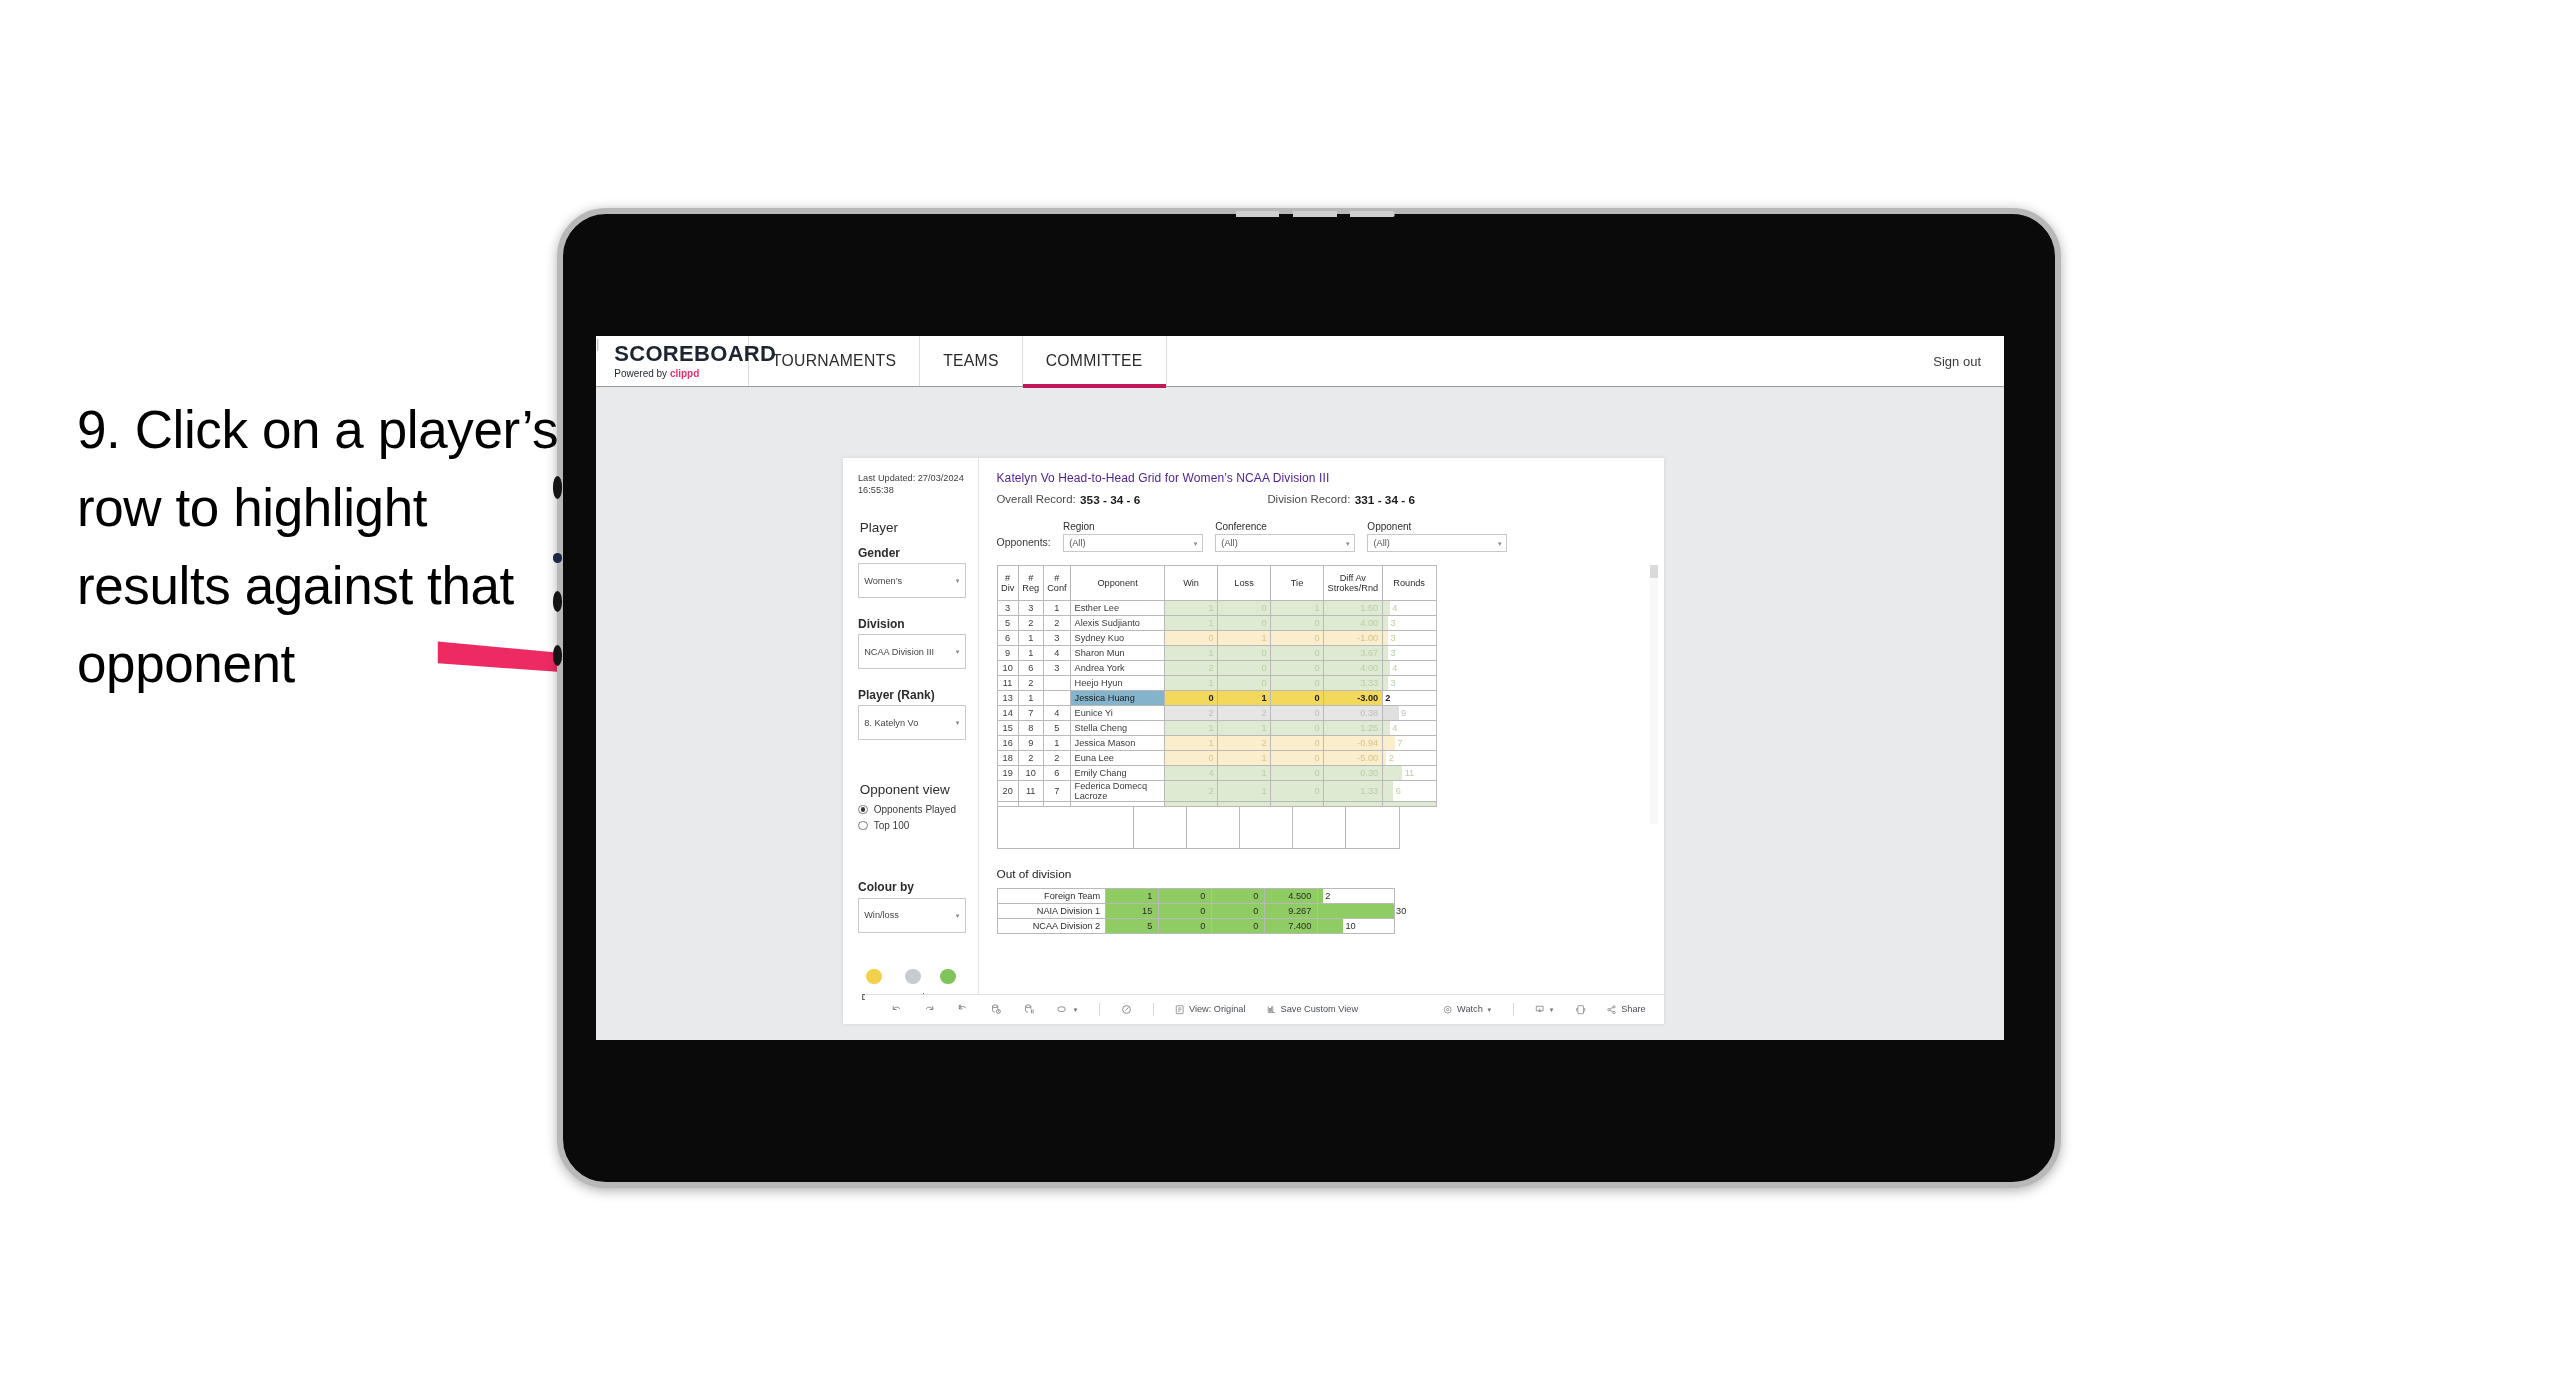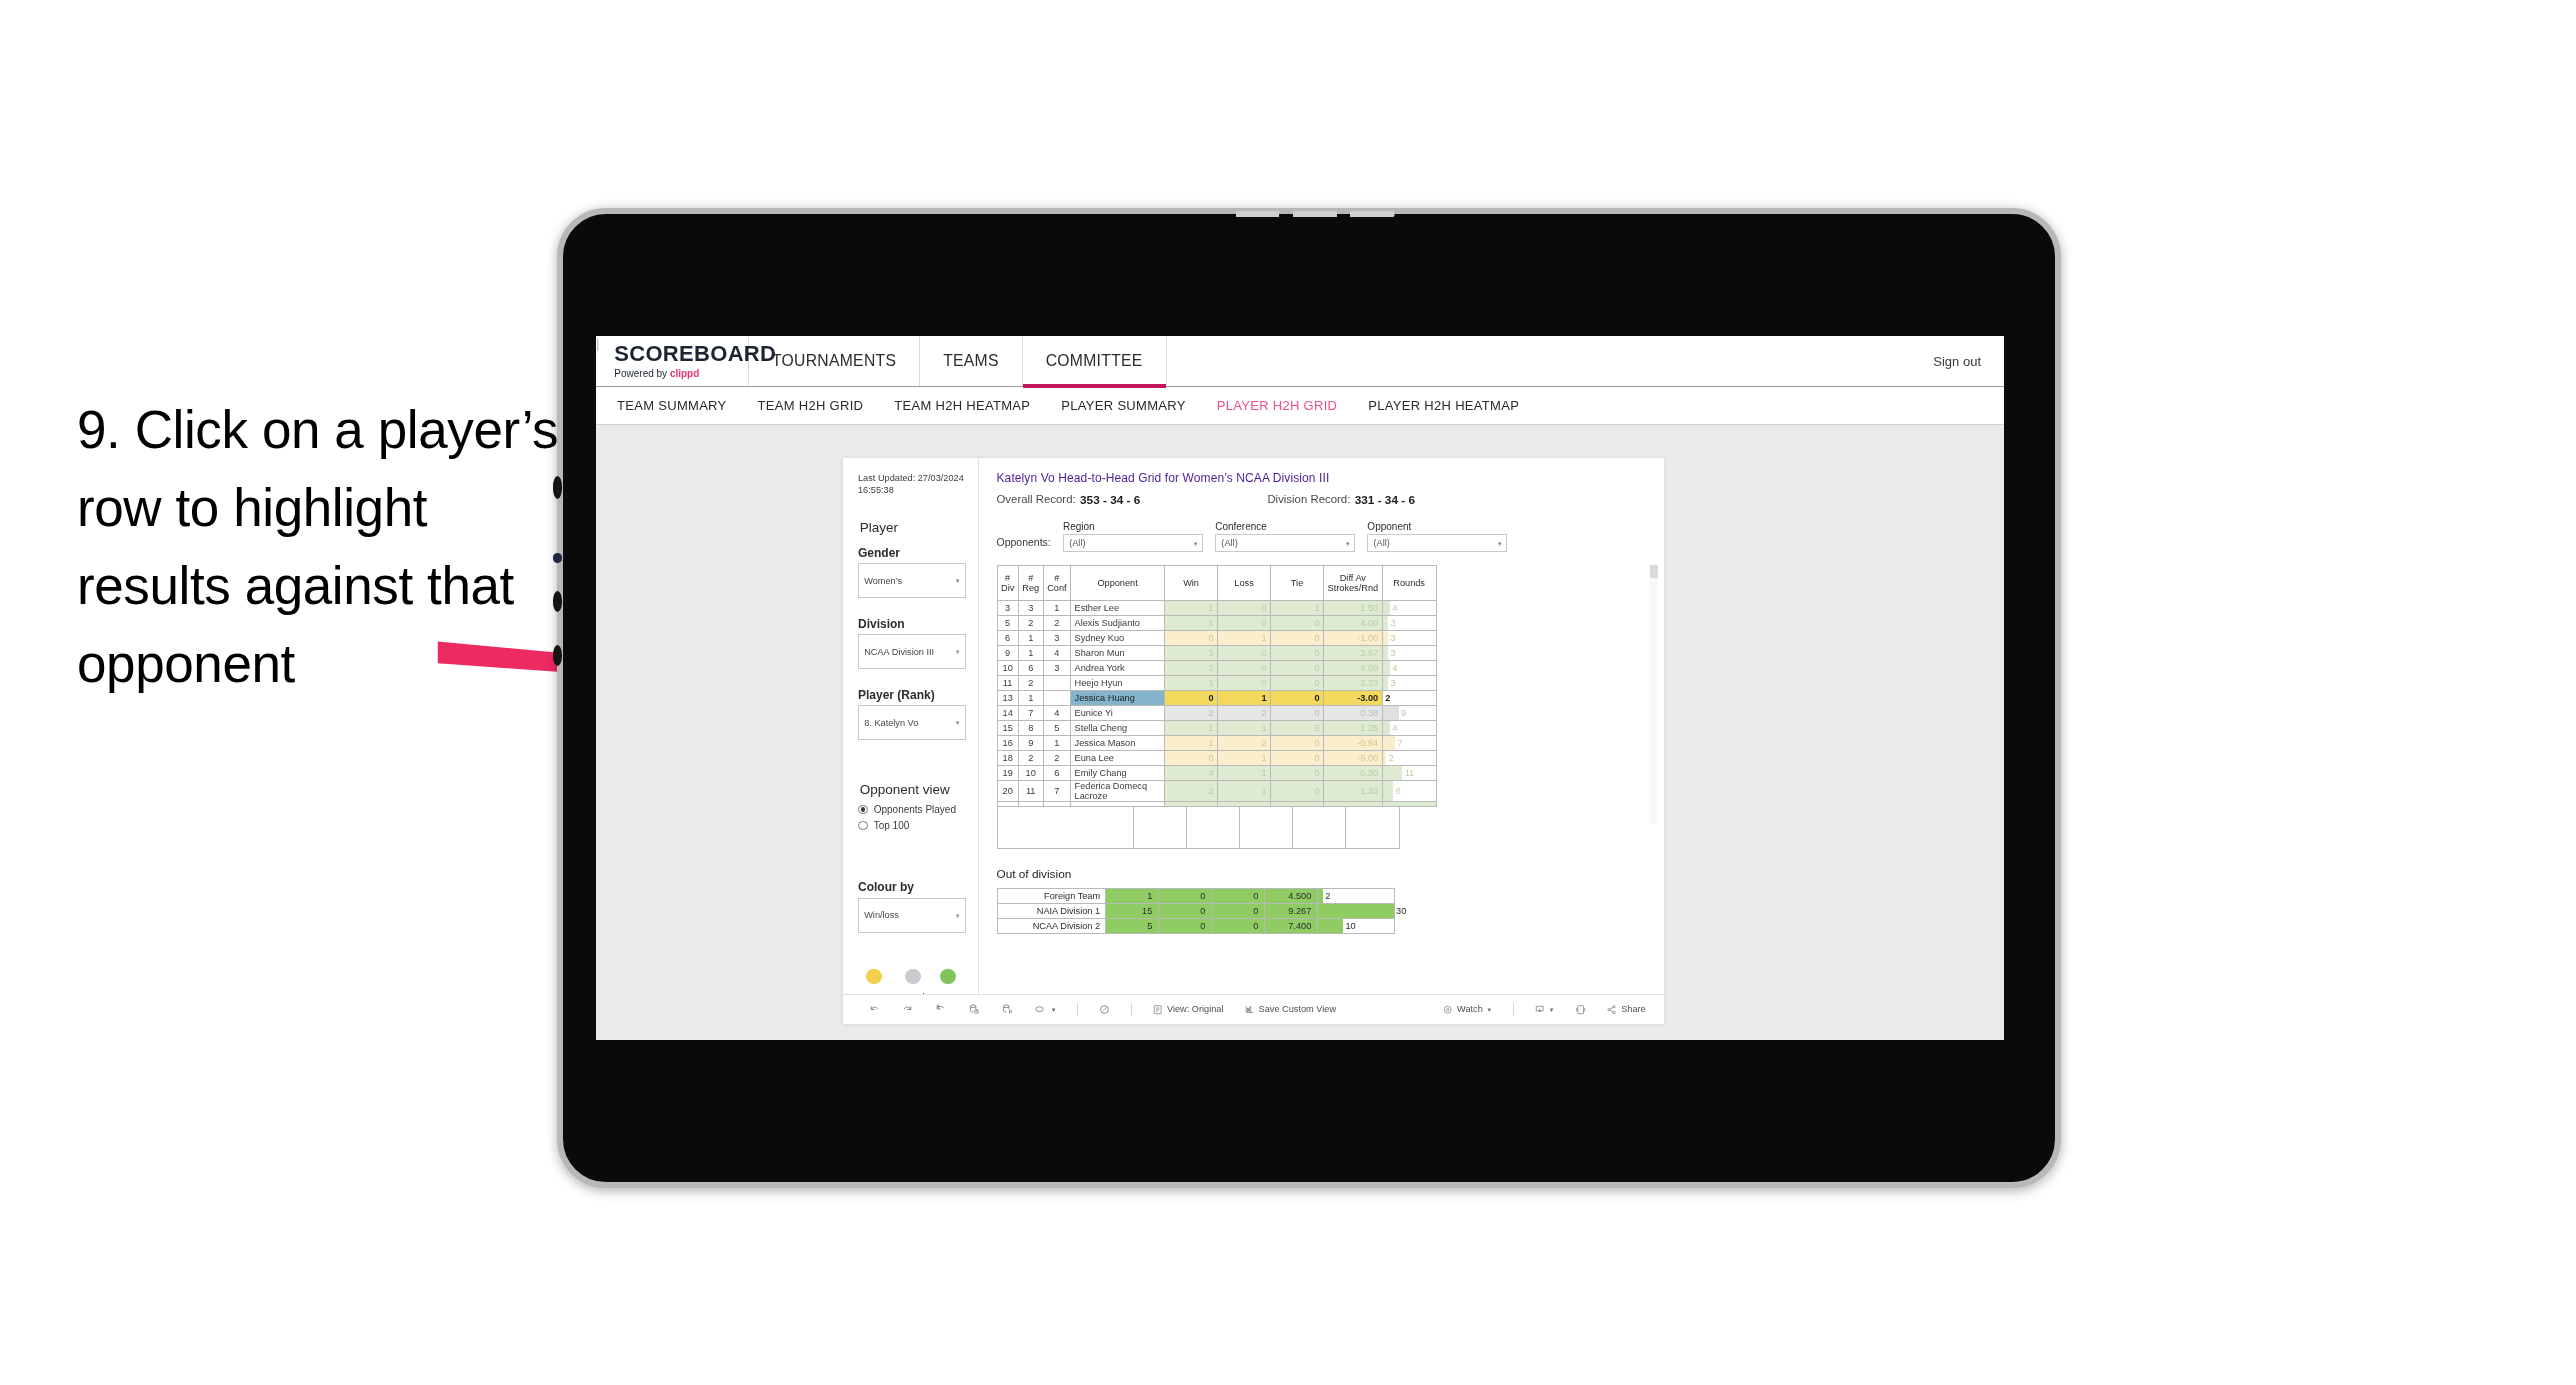--- a/index.html
+++ b/index.html
@@ -227,21 +227,21 @@
   table.ood td.r .rbar { position: absolute; left: 0; top: 0; bottom: 0; background: #8fcc63; }
   table.ood td.r .rtxt {
     position: absolute; top: 0; bottom: 0; display: flex; align-items: center;
     padding-left: 2.6px; font-size: 9.2px; color: #2c2c2c; z-index: 2;
   }
 
   
   #toolbar {
     height: 30px; border-top: 0.9px solid #e0e0e0;
     display: flex; align-items: center; padding: 0 12.2px 0 19px;
-    gap: 8px; background: #fff; flex: none;
+    gap: 8px; background: #fff; flex: none; margin-left: 22px;
   }
   .tb { display: flex; align-items: center; gap: 3.5px; padding: 0 6.1px; cursor: pointer; color: #6b7076; }
   .tb span.lbl { font-size: 9.2px; color: #4a4f55; }
   .tbsep { width: 0.9px; height: 13px; background: #d7d7d7; margin: 0 6.1px; }
   .tbspace { flex: 1; }
 </style>
 </head>
 <body>
 
 <div id="caption">9. Click on a player’s row to highlight results against that opponent</div>
@@ -266,28 +266,20 @@
       </div>
       <div class="topitem">TOURNAMENTS</div>
       <div class="topitem">TEAMS</div>
       <div class="topitem active">COMMITTEE</div>
       <div id="signout">
         <span class="bar">|</span>
         <span class="so">Sign out</span>
       </div>
     </div>
 
-    <div id="subnav">
-      <div class="subitem">TEAM SUMMARY</div>
-      <div class="subitem">TEAM H2H GRID</div>
-      <div class="subitem">TEAM H2H HEATMAP</div>
-      <div class="subitem">PLAYER SUMMARY</div>
-      <div class="subitem active">PLAYER H2H GRID</div>
-      <div class="subitem">PLAYER H2H HEATMAP</div>
-    </div>
 
     <div id="workbook">
       <div id="wb-body">
 
         <div id="sidebar">
           <div class="lastupd">Last Updated: 27/03/2024 16:55:38</div>
           <div class="hr"></div>
 
           <div class="sec-title">Player</div>
 

